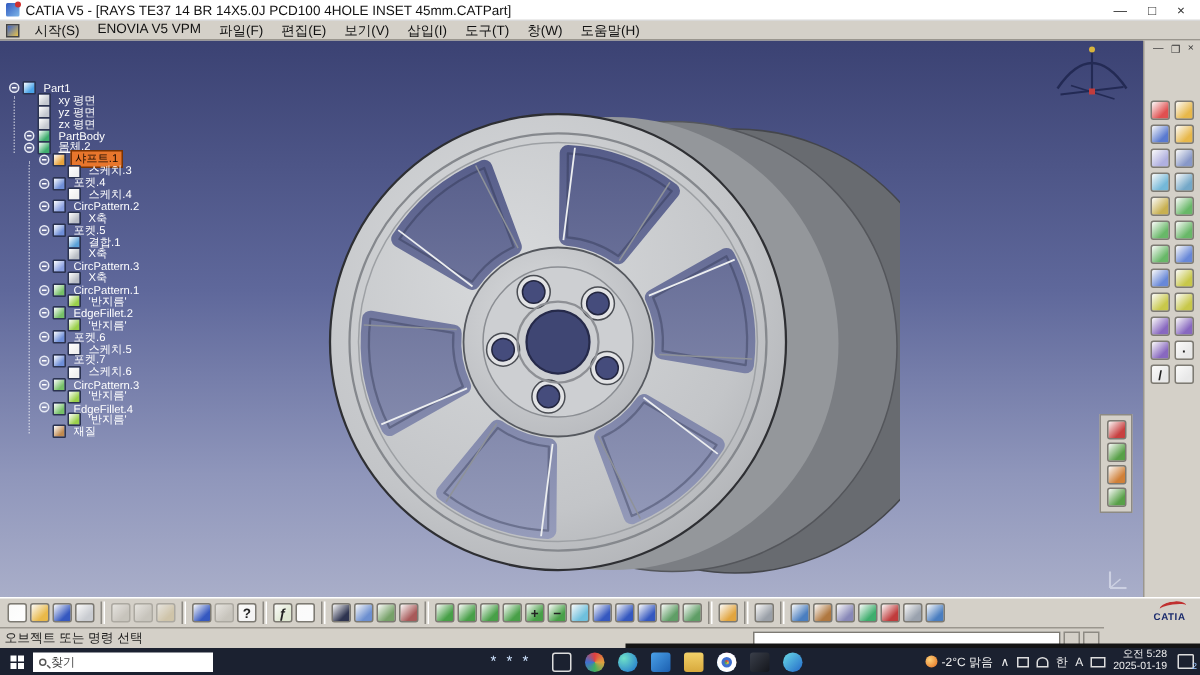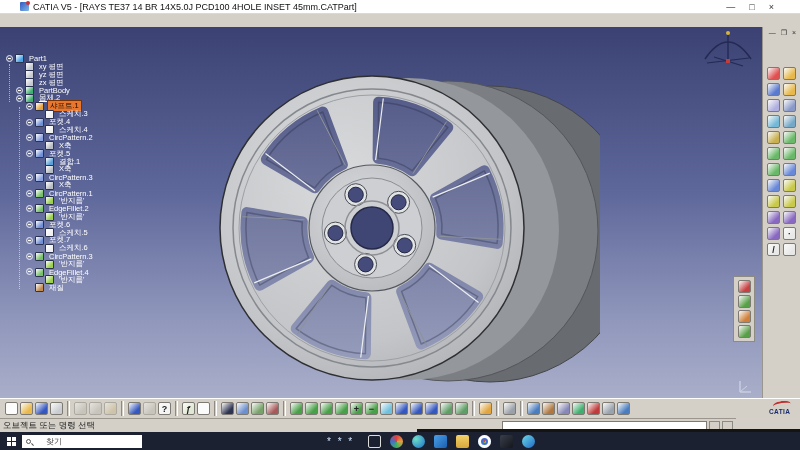--- a/index.html
+++ b/index.html
@@ -1,21 +1,21 @@
 <!DOCTYPE html>
 <html><head>
 <meta charset="utf-8">
 <style>
   html,body{margin:0;padding:0;background:#444;}
   *{box-sizing:border-box;font-family:"Liberation Sans",sans-serif;}
   #app{position:relative;width:800px;height:450px;overflow:hidden;background:#d4d0c8;}
 
   
   .titlebar{position:absolute;left:0;top:0;width:800px;height:14px;background:#ffffff;
-    display:flex;align-items:center;padding:0 20px;border-bottom:1px solid #d9d9d9;}
+    display:flex;align-items:center;padding:0 4px;border-bottom:1px solid #d9d9d9;}
   .appico{width:9px;height:9px;background:linear-gradient(135deg,#2f58c0,#7fb7e8);border-radius:1px;position:relative;margin-right:4px;flex:none;}
   .appico::after{content:"";position:absolute;right:-1px;top:-1px;width:4px;height:4px;background:#d03030;border-radius:50%;}
   .wtitle{font-size:9px;color:#111;white-space:nowrap;overflow:hidden;flex:1;}
   .wctl{display:flex;gap:14px;margin-right:6px;}
   .wctl span{font-size:9px;color:#333;line-height:14px;cursor:default;}
 
   
   .menubar{position:absolute;left:0;top:14px;width:800px;height:13px;background:#d4d0c8;
     display:flex;align-items:center;border-bottom:1px solid #9a968e;padding-left:3px;}
   .docico{width:9px;height:9px;background:linear-gradient(135deg,#3a62c8,#e8c24a);border:1px solid #444;margin:0 4px 0 1px;flex:none;}
@@ -74,21 +74,21 @@
   .sinput{width:205px;height:10px;background:#fff;border:1px solid #7d7a73;font-size:8px;padding:0 2px;}
   .sbtn{width:11px;height:10px;background:#d4d0c8;border:1px solid #8d8a83;margin-left:2px;}
   .darkstrip{position:absolute;left:417px;top:429px;width:383px;height:3px;background:#141414;}
 
   
   .taskbar{position:absolute;left:0;top:432px;width:800px;height:18px;background:#1b2130;
     display:flex;align-items:center;color:#fff;}
   .startbtn{width:22px;height:18px;display:flex;align-items:center;justify-content:center;flex:none;}
   .winlogo{display:grid;grid-template-columns:4px 4px;grid-template-rows:4px 4px;gap:1px;}
   .winlogo i{background:#fff;}
-  .searchbox{width:120px;height:13px;background:#fff;display:flex;align-items:center;gap:15px;padding:0 4px;flex:none;}
+  .searchbox{width:120px;height:13px;background:#fff;display:flex;align-items:center;gap:3px;padding:0 4px;flex:none;}
   .mag{width:5px;height:5px;border:1px solid #555;border-radius:50%;position:relative;flex:none;}
   .mag::after{content:"";position:absolute;left:4px;top:4px;width:3px;height:1px;background:#555;transform:rotate(45deg);}
   .searchtext{font-size:8px;color:#444;}
   .snow{margin-left:185px;color:#cfe4ff;font-size:10px;letter-spacing:2px;flex:none;}
   .tapps{display:flex;gap:9px;margin-left:14px;align-items:center;flex:none;}
   .tapp{width:13px;height:13px;border-radius:2px;flex:none;}
   .tray{margin-left:auto;display:flex;align-items:center;gap:5px;padding-right:4px;}
   .trayico{font-size:8px;color:#eee;}
   .trayshape{width:8px;height:7px;border:1px solid #ddd;flex:none;}
   .weather{display:flex;align-items:center;gap:3px;font-size:8px;color:#eee;}
@@ -105,20 +105,34 @@
   <div class="titlebar">
     <span class="appico"></span>
     <span class="wtitle">CATIA V5 - [RAYS TE37 14 BR 14X5.0J PCD100 4HOLE INSET 45mm.CATPart]</span>
     <span class="wctl">
       <span>—</span>
       <span>□</span>
       <span>×</span>
     </span>
   </div>
 
+  <div class="menubar">
+    <span class="docico"></span>
+    <span id="menu-items" style="display:flex;">
+        <span class="mi">시작(S)</span>
+        <span class="mi">ENOVIA V5 VPM</span>
+        <span class="mi">파일(F)</span>
+        <span class="mi">편집(E)</span>
+        <span class="mi">보기(V)</span>
+        <span class="mi">삽입(I)</span>
+        <span class="mi">도구(T)</span>
+        <span class="mi">창(W)</span>
+        <span class="mi">도움말(H)</span>
+      </span>
+  </div>
 
   <div class="workspace">
     <div class="viewport">
       <div id="wheel-wrap"><svg width="420" height="372" viewBox="0 0 420 372">
             <defs>
               <linearGradient id="bgg" x1="0" y1="0" x2="0" y2="372" gradientUnits="userSpaceOnUse">
                 <stop offset="0" stop-color="#474e7e"></stop>
                 <stop offset="1" stop-color="#a2a8c4"></stop>
               </linearGradient>
               <radialGradient id="faceg" cx="40%" cy="35%" r="78%">
@@ -501,15 +515,34 @@
     <div class="tapps" id="taskbar-apps">
         <span class="tapp" style="background: transparent; border: 1px solid rgb(221, 221, 221);"></span>
         <span class="tapp" style="background: conic-gradient(rgb(224, 64, 64), rgb(224, 160, 64), rgb(64, 176, 96), rgb(64, 112, 208), rgb(224, 64, 64)); border-radius: 50%;"></span>
         <span class="tapp" style="background: radial-gradient(circle at 30% 30%, rgb(110, 224, 200), rgb(27, 111, 208)); border-radius: 50%;"></span>
         <span class="tapp" style="background: linear-gradient(135deg, rgb(74, 160, 232), rgb(27, 95, 176));"></span>
         <span class="tapp" style="background: linear-gradient(rgb(242, 209, 105), rgb(216, 169, 60));"></span>
         <span class="tapp" style="background: conic-gradient(rgb(224, 64, 64), rgb(240, 192, 64), rgb(64, 168, 96), rgb(224, 64, 64)); border-radius: 50%; box-shadow: rgb(255, 255, 255) 0px 0px 0px 3px inset, rgb(64, 112, 208) 0px 0px 0px 5px inset;"></span>
         <span class="tapp" style="background: linear-gradient(135deg, rgb(58, 63, 74), rgb(20, 22, 28));"></span>
         <span class="tapp" style="background: linear-gradient(135deg, rgb(106, 219, 232), rgb(34, 104, 200)); border-radius: 50%;"></span>
       </div>
+    <div class="tray">
+      <span class="weather">
+        <span class="wicon"></span>
+        <span>-2°C 맑음</span>
+      </span>
+      <span class="trayico">∧</span>
+      <span class="trayshape"></span>
+      <span class="trayshape" style="border-radius:50% 50% 0 0;"></span>
+      <span class="trayico">한</span>
+      <span class="trayico">A</span>
+      <span class="trayshape" style="width:10px;"></span>
+      <span class="clock">
+        <span>오전 5:28</span><br>
+        <span>2025-01-19</span>
+      </span>
+      <span class="noti">
+          <b>2</b>
+        </span>
+    </div>
   </div>
 
 </div>
 
 </body></html>

